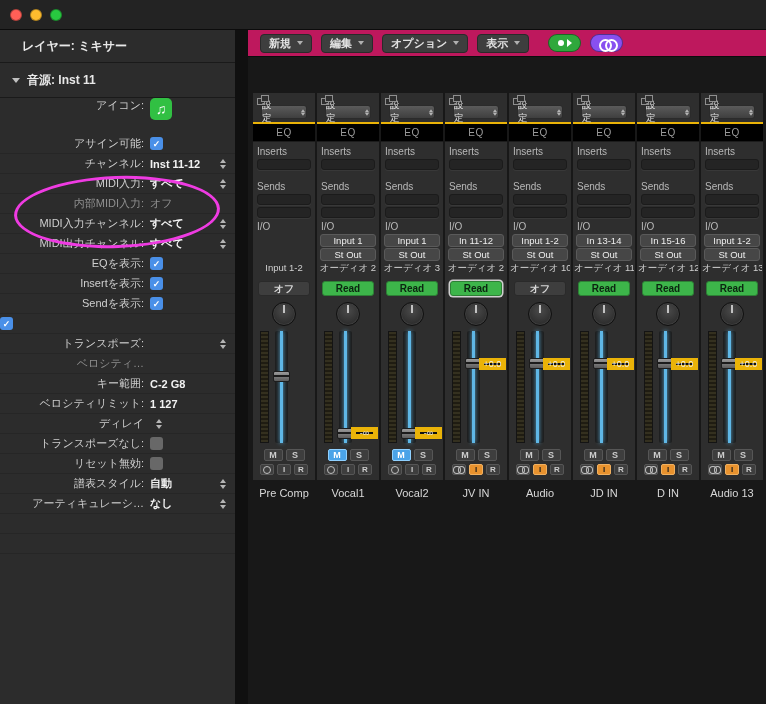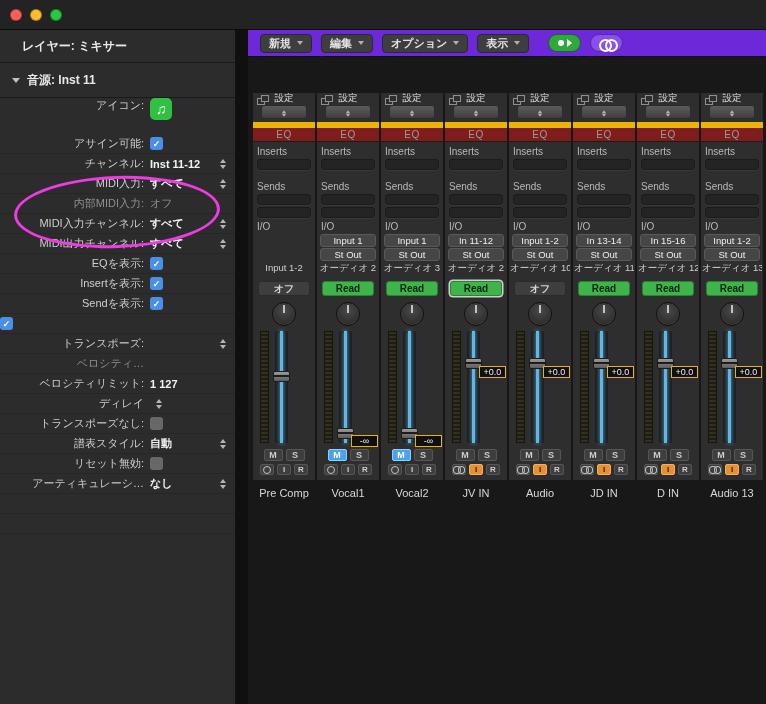--- a/index.html
+++ b/index.html
@@ -42,21 +42,21 @@
   .stepper.inline { margin-left:6px; margin-right:0; }
   .tri { width:0; height:0; border-left:3.5px solid transparent; border-right:3.5px solid transparent; }
   .tri.up { border-bottom:4px solid #b5b5b5; }
   .tri.dn { border-top:4px solid #b5b5b5; }
   .annotation { position:absolute; left:14px; top:146px; width:206px; height:72px;
     border:3px solid var(--annot,#ef3be2); border-radius:50%; transform:rotate(-2deg);
     pointer-events:none; z-index:5; }
 
   
   .mixer { flex:1; min-width:0; background:#181818; display:flex; flex-direction:column; }
-  .toolbar { height:27px; flex:none; background:#6d28d9; border-bottom:1px solid #0d0d0d;
+  .toolbar { height:27px; flex:none; background:#be185d; border-bottom:1px solid #0d0d0d;
     display:flex; align-items:center; gap:9px; padding-left:12px; }
   .menu-btn { height:19px; background:#3e3e3e; border:1px solid #2a2a2a; border-radius:4px;
     color:#e2e2e2; font-size:11px; font-weight:bold; display:flex; align-items:center; gap:6px;
     padding:0 8px; font-family:inherit; }
   .chev { width:0; height:0; border-left:3.5px solid transparent; border-right:3.5px solid transparent;
     border-top:4px solid #b0b0b0; }
   .pill { height:18px; width:33px; border-radius:9px; border:1px solid rgba(0,0,0,.4);
     display:flex; align-items:center; justify-content:center; }
   .pill.green { background:var(--cable,#2fa83c); margin-left:10px; }
   .pill.purple { background:var(--linkp,#8850f0); }
@@ -73,24 +73,24 @@
   .strips { display:flex; gap:2px; padding:36px 0 0 5px; align-items:flex-start; }
   .strip { width:62px; flex:none; display:flex; flex-direction:column; }
   .strip-body { background:#2e2e2e; padding-bottom:4px; }
 
   .corner-icon { position:relative; width:11px; height:9px; margin:2px 0 0 4px; }
   .corner-icon::before { content:""; position:absolute; left:0; top:3px; width:6px; height:5px; border:1px solid #8f8f8f; }
   .corner-icon::after { content:""; position:absolute; left:4px; top:0; width:6px; height:5px; border:1px solid #8f8f8f; background:#2e2e2e; }
 
   .settings-btn { height:14px; margin:1px 8px 2px; background:linear-gradient(#5b5b5b,#3f3f3f);
     border:1px solid #2b2b2b; border-radius:3px; color:#e0e0e0; font-size:9.5px;
-    display:flex; align-items:center; justify-content:flex-end; gap:4px;flex-direction:column; }
+    display:flex; align-items:center; justify-content:space-between; gap:20px; }
   .mini-arrows { display:flex; flex-direction:column; gap:1px; transform:scale(.7); }
 
-  .eq-box { height:20px; margin:3px 0; background:#7f1d1d; border-top:6px solid #eab308;
+  .eq-box { height:20px; margin:3px 0; background:#000000; border-top:2px solid #eab308;
     border-bottom:1px solid #1c1c1c; color:#9c9c9c; font-size:10px; letter-spacing:.5px;
     display:flex; align-items:center; justify-content:center; }
   .sec-label { height:13px; line-height:13px; padding-left:4px; font-size:10px; color:#b8b8b8; }
   .slot { height:11px; margin:1px 4px 2px; background:#242424; border:1px solid #1b1b1b;
     border-radius:3px; box-shadow:0 1px 0 rgba(255,255,255,.05); }
   .slot-gap { height:8px; }
 
   .io-btn { height:13px; margin:1px 3px; background:#464646; border:1px solid #5a5a5a; border-radius:3px;
     color:#eee; font-size:9.5px; display:flex; align-items:center; justify-content:center;
     white-space:nowrap; overflow:hidden; }
@@ -113,22 +113,22 @@
   .meter { position:absolute; left:7px; top:3px; height:112px; width:9px; border:1px solid #141414;
     background:repeating-linear-gradient(to bottom, #34301f 0 2px, #1f1c12 2px 4px); }
   .fader-track { position:absolute; left:22px; top:3px; height:112px; width:13px;
     background:#1e1e1e; border-radius:2px; }
   .fader-led { position:absolute; left:5px; top:0; bottom:0; width:3px;
     background:var(--led,#5fb7e6); box-shadow:0 0 4px var(--led,#5fb7e6); }
   .fader-cap { position:absolute; left:-2px; width:17px; height:11px; border-radius:2px;
     background:linear-gradient(#9a9a9a,#5c5c5c); border:1px solid #1d1d1d; }
   .fader-cap::after { content:""; display:block; height:2px; background:#1c1c1c; margin-top:3px; }
   .value-box { position:absolute; right:1px; width:27px; height:12px; z-index:2;
-    background:#101010; border:1px solid #eab308; color:#f0f0f0; font-size:9px;
-    display:flex; align-items:center; justify-content:center;margin-top:8px; }
+    background:#101010; border:5px solid #eab308; color:#f0f0f0; font-size:9px;
+    display:flex; align-items:center; justify-content:center; }
 
   .ms-row { display:flex; justify-content:center; gap:3px; margin-top:3px; }
   .mini-btn { width:19px; height:12px; background:#3e3e3e; border:1px solid #565656; border-radius:2px;
     color:#ccc; font-size:9px; font-weight:bold; display:flex; align-items:center; justify-content:center; }
   .mini-btn.m.muted { background:var(--mute,#4aa3e8); border-color:#8fd0ff; color:#fff; }
   .small-row { display:flex; justify-content:center; gap:3px; margin:3px 0 1px; }
   .tiny-btn { width:14px; height:11px; background:#3e3e3e; border:1px solid #565656; border-radius:2px;
     color:#ccc; font-size:8px; font-weight:bold; display:flex; align-items:center; justify-content:center; }
   .tiny-btn.im.on { background:var(--orange,#e8922e); border-color:#f0b060; color:#1a1a1a; }
   .fmt::before { content:""; width:6px; height:6px; border:1px solid #c0c0c0; border-radius:50%; }
@@ -243,53 +243,58 @@
               <i class="tri up"></i>
               <i class="tri dn"></i>
             </span>
   </div>
           <div class="insp-row dim">
     <span class="insp-label">ベロシティ…</span>
     <span class="insp-value"></span>
 
   </div>
           <div class="insp-row">
+    <span class="insp-label">キー範囲:</span>
+    <span class="insp-value">C-2 G8</span>
+
+  </div>
+          <div class="insp-row">
     <span class="insp-label">ベロシティリミット:</span>
     <span class="insp-value">1 127</span>
 
   </div>
           <div class="insp-row">
     <span class="insp-label">ディレイ</span>
     <span class="insp-value"></span>
     <span class="stepper inline">
               <i class="tri up"></i>
               <i class="tri dn"></i>
             </span>
   </div>
           <div class="insp-row">
     <span class="insp-label">トランスポーズなし:</span>
     <span class="insp-value">
               <span class="checkbox"></span>
             </span>
 
   </div>
           <div class="insp-row">
+    <span class="insp-label">リセット無効:</span>
+    <span class="insp-value">
+              <span class="checkbox"></span>
+            </span>
+
+  </div>
+          <div class="insp-row">
     <span class="insp-label">譜表スタイル:</span>
     <span class="insp-value">自動</span>
     <span class="stepper">
               <i class="tri up"></i>
               <i class="tri dn"></i>
             </span>
-  </div>
-          <div class="insp-row">
-    <span class="insp-label">リセット無効:</span>
-    <span class="insp-value">
-              <span class="checkbox"></span>
-            </span>
-
   </div>
           <div class="insp-row">
     <span class="insp-label">アーティキュレーシ…</span>
     <span class="insp-value">なし</span>
     <span class="stepper">
               <i class="tri up"></i>
               <i class="tri dn"></i>
             </span>
   </div>
           <div class="insp-row"></div>

